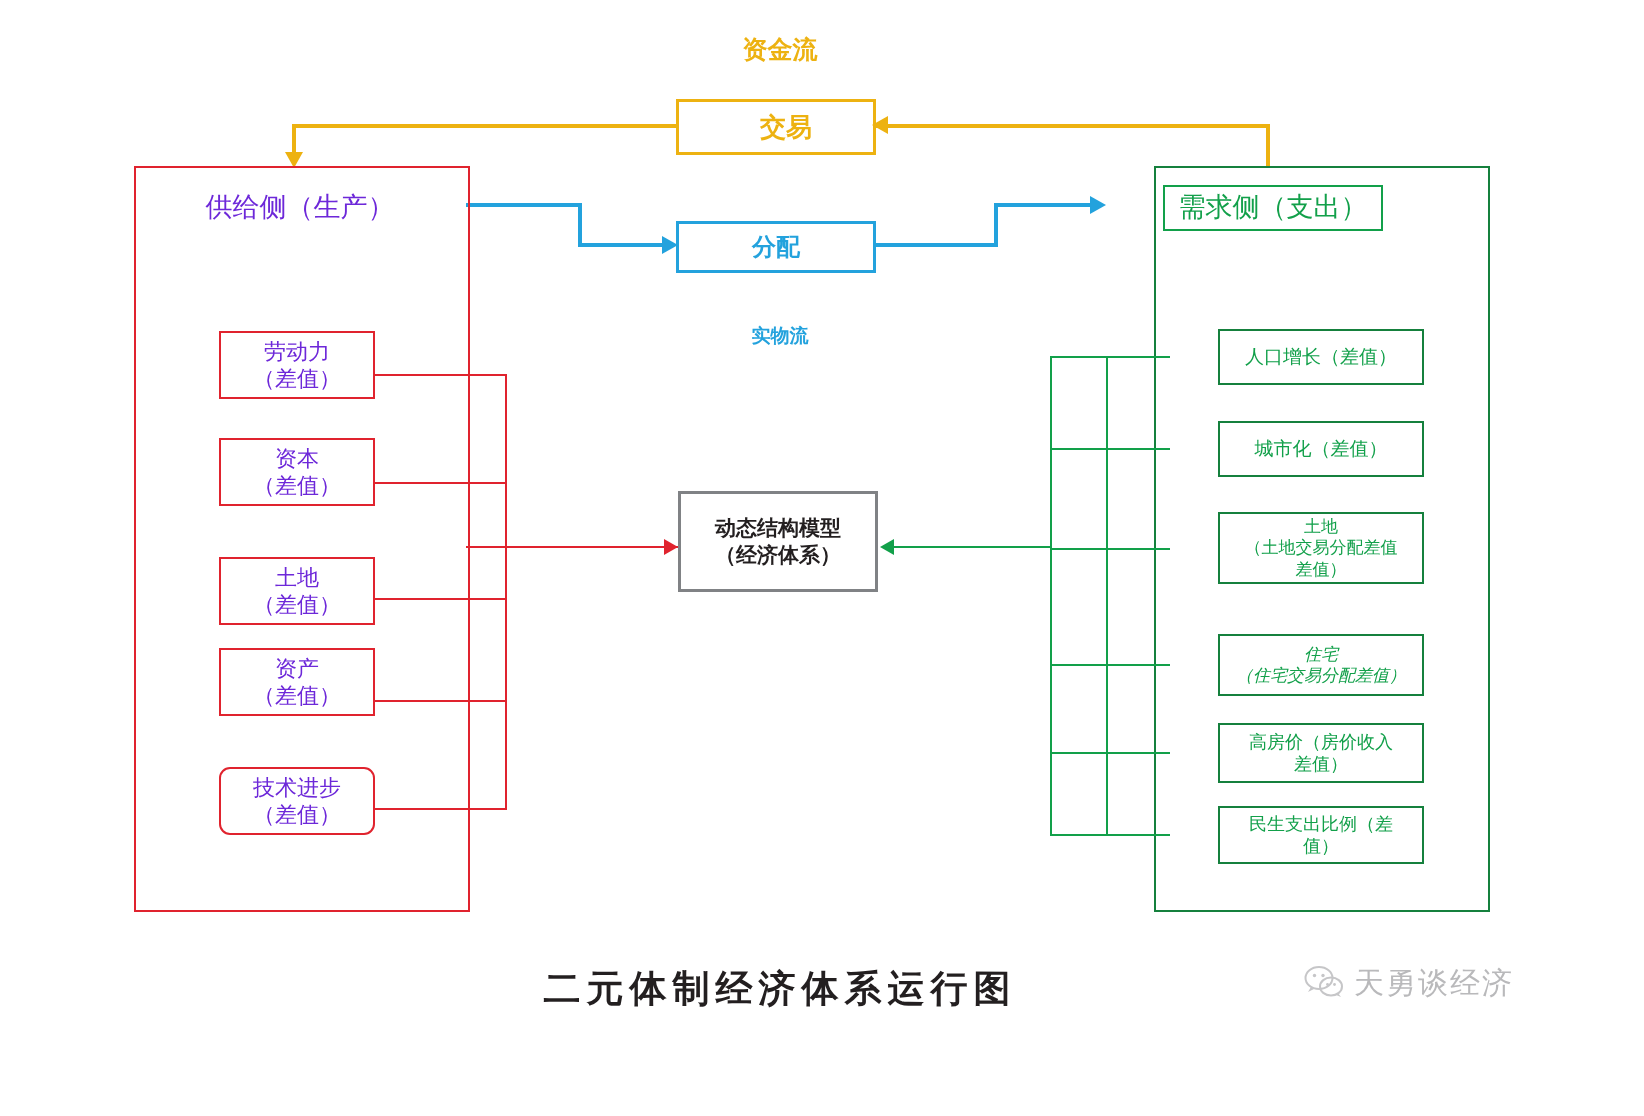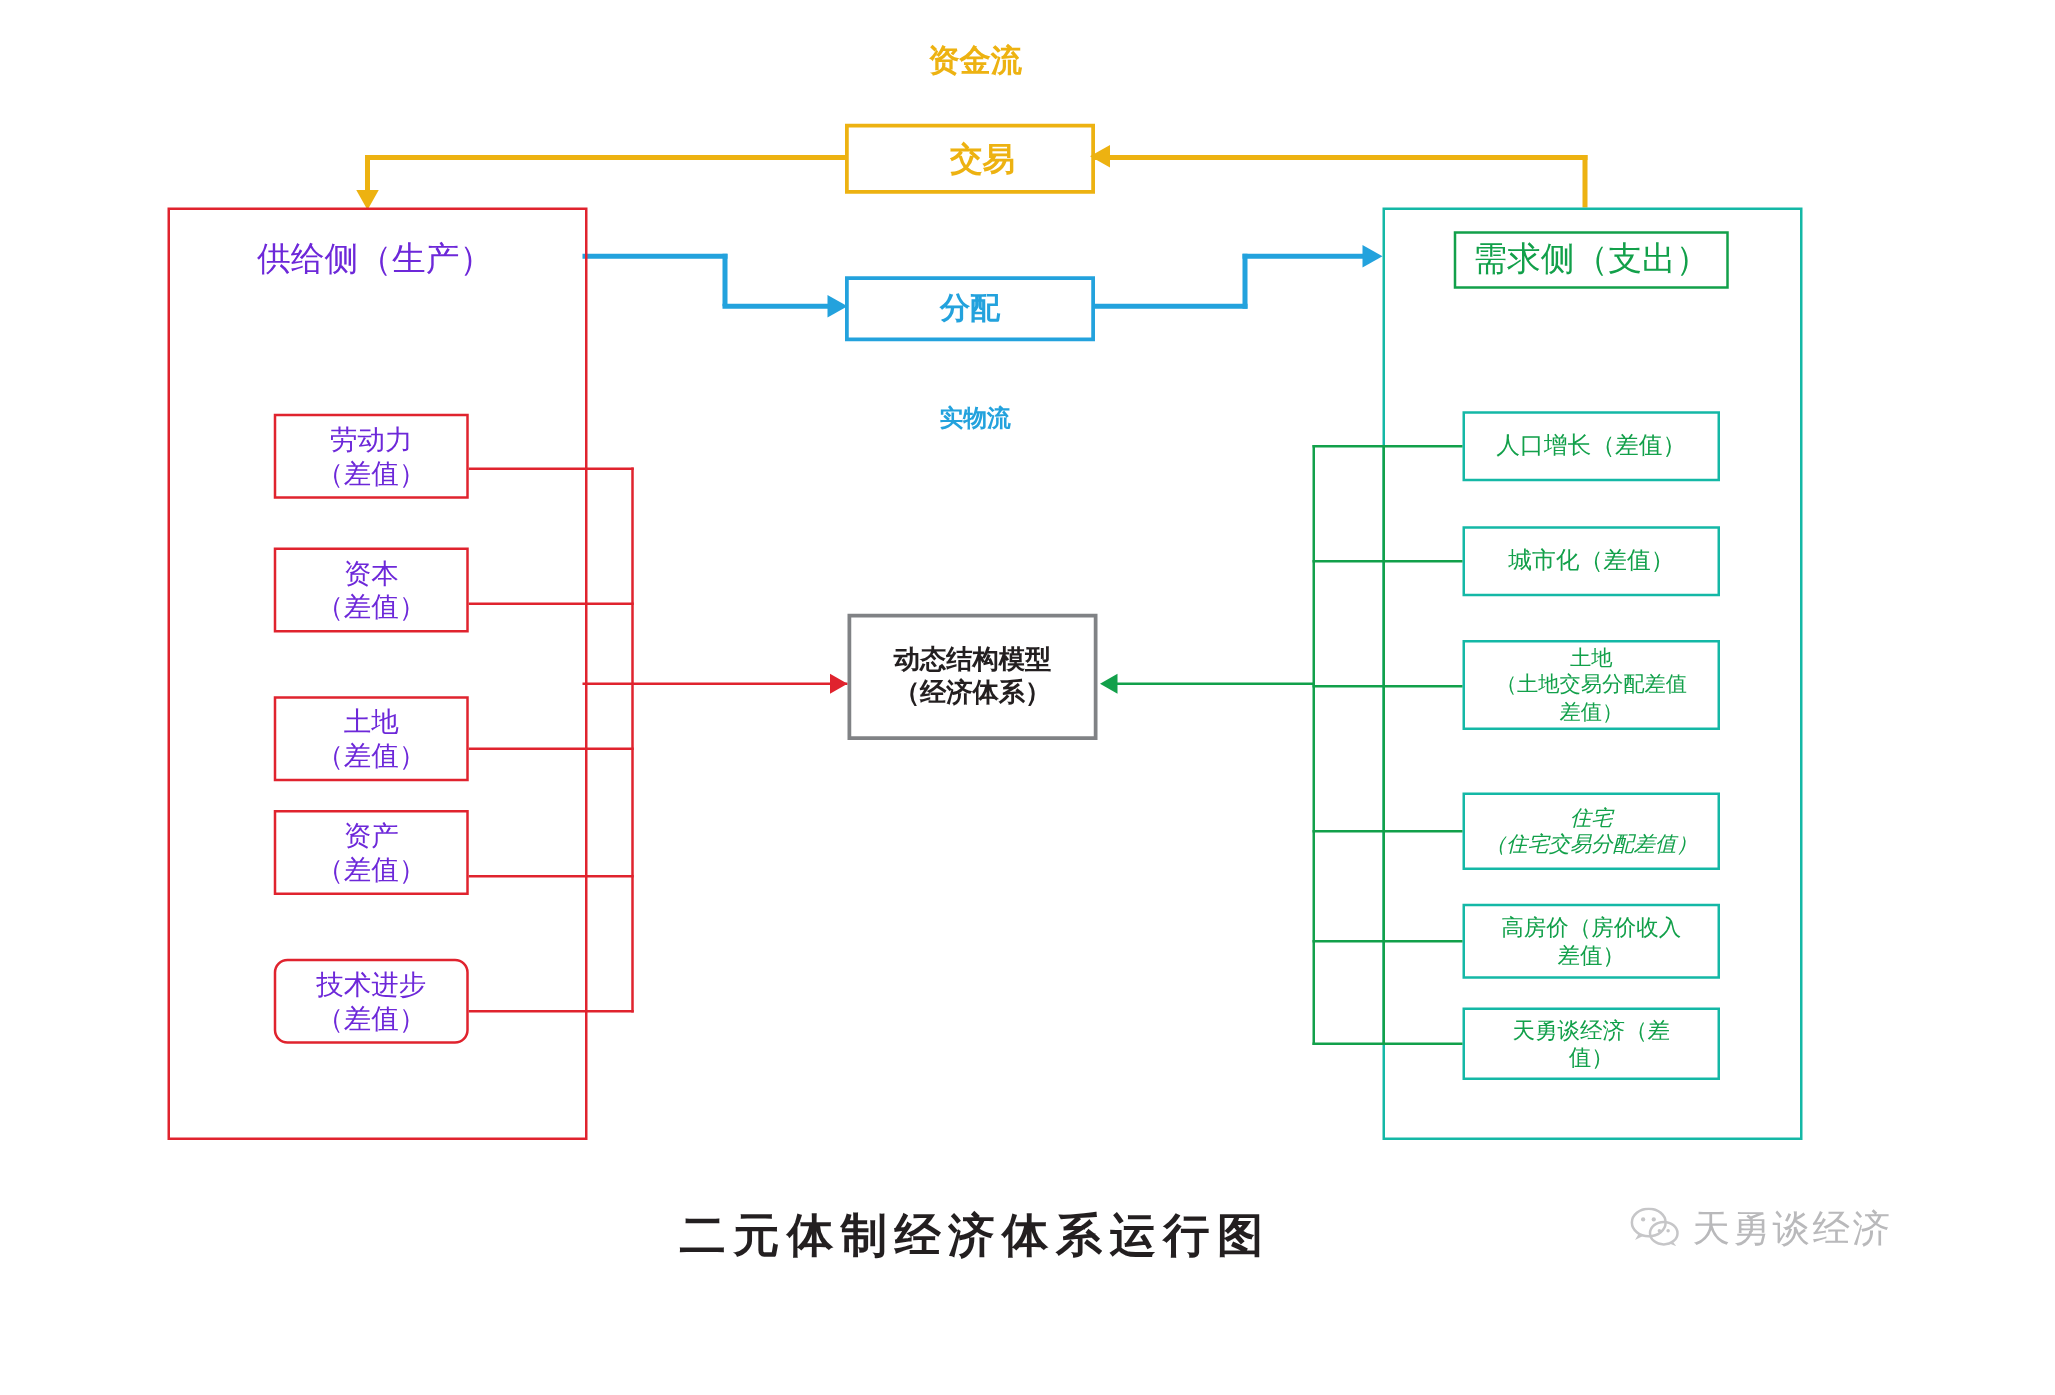--- a/index.html
+++ b/index.html
@@ -32,21 +32,21 @@
   }
 
   
   .red   { color: #6d28d9; }
   .green { color: #12a04a; }
   .blue  { color: #23a2dd; }
   .gold  { color: #edb211; }
   .dark  { color: #231f20; }
 
   .bd-red   { border: 2px solid #e0232e; }
-  .bd-green { border: 2px solid #14b8a6; }
+  .bd-green { border: 2px solid #15803d; margin-left: 48px; }
   .bd-blue  { border: 3px solid #23a2dd; }
   .bd-gold  { border: 3px solid #edb211; }
   .bd-gray  { border: 3px solid #808285; }
 
   
   #label-capital-flow {
     left: 660px; top: 34px; width: 240px; height: 32px;
     font-size: 25px; font-weight: bold;
   }
   #label-physical-flow {
@@ -191,21 +191,21 @@
 
   <div class="box bd-green green demand-item" style="top:329px; height:56px;">人口增长（差值）</div>
   <div class="box bd-green green demand-item" style="top:421px; height:56px;">城市化（差值）</div>
   <div class="box bd-green green demand-item" style="top:512px; height:72px; font-size:17px;">土地
 （土地交易分配差值
 差值）</div>
   <div class="box bd-green green demand-item" style="top:634px; height:62px; font-size:17px;font-style:italic;">住宅
 （住宅交易分配差值）</div>
   <div class="box bd-green green demand-item" style="top:723px; height:60px; font-size:18px;">高房价（房价收入
 差值）</div>
-  <div class="box bd-green green demand-item" style="top:806px; height:58px; font-size:18px;">天勇谈经济（差
+  <div class="box bd-green green demand-item" style="top:806px; height:58px; font-size:18px;">民生支出比例（差
 值）</div>
 
   <div class="ln green abs" style="left:1050px; top:356px; width:120px; height:2px;"></div>
   <div class="ln green abs" style="left:1050px; top:448px; width:120px; height:2px;"></div>
   <div class="ln green abs" style="left:1050px; top:548px; width:120px; height:2px;"></div>
   <div class="ln green abs" style="left:1050px; top:664px; width:120px; height:2px;"></div>
   <div class="ln green abs" style="left:1050px; top:752px; width:120px; height:2px;"></div>
   <div class="ln green abs" style="left:1050px; top:834px; width:120px; height:2px;"></div>
   <div class="ln green abs" style="left:1106px; top:356px; width:2px; height:480px;"></div>
   <div class="ln green abs" style="left:1050px; top:356px; width:2px; height:480px;"></div>

